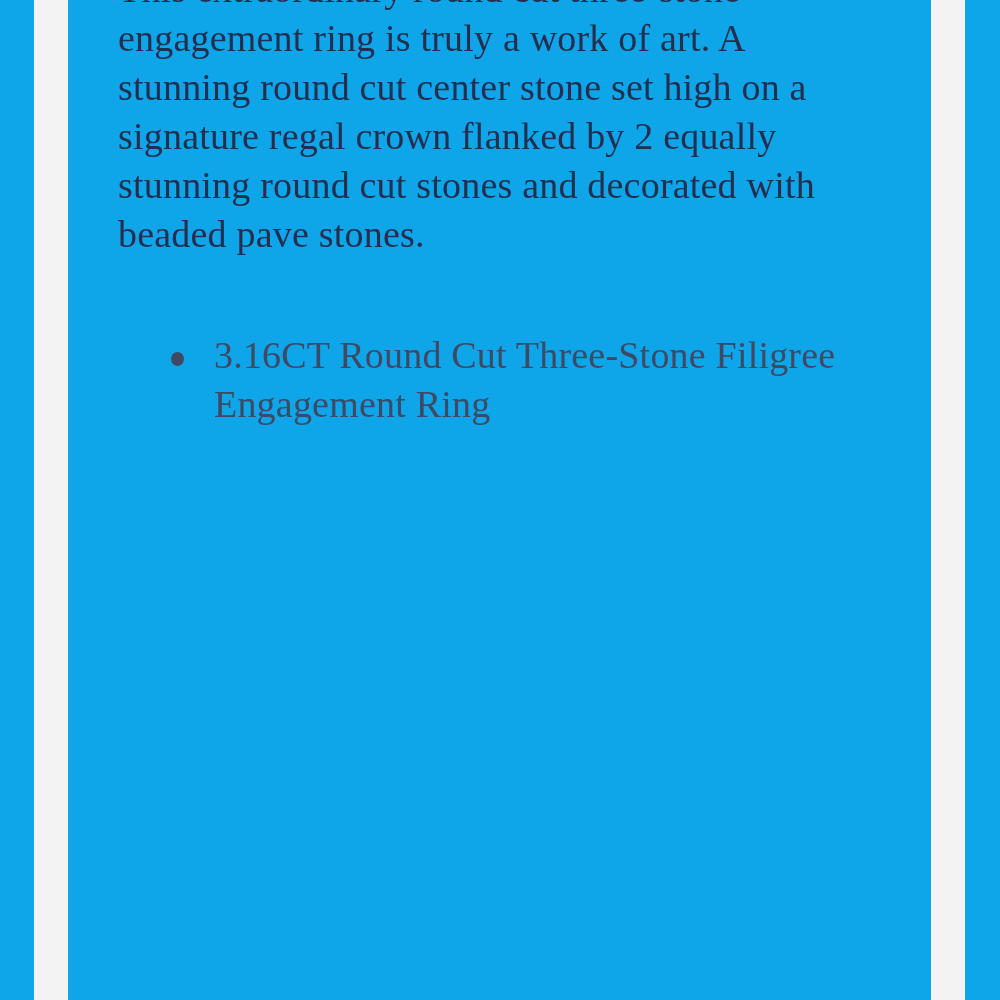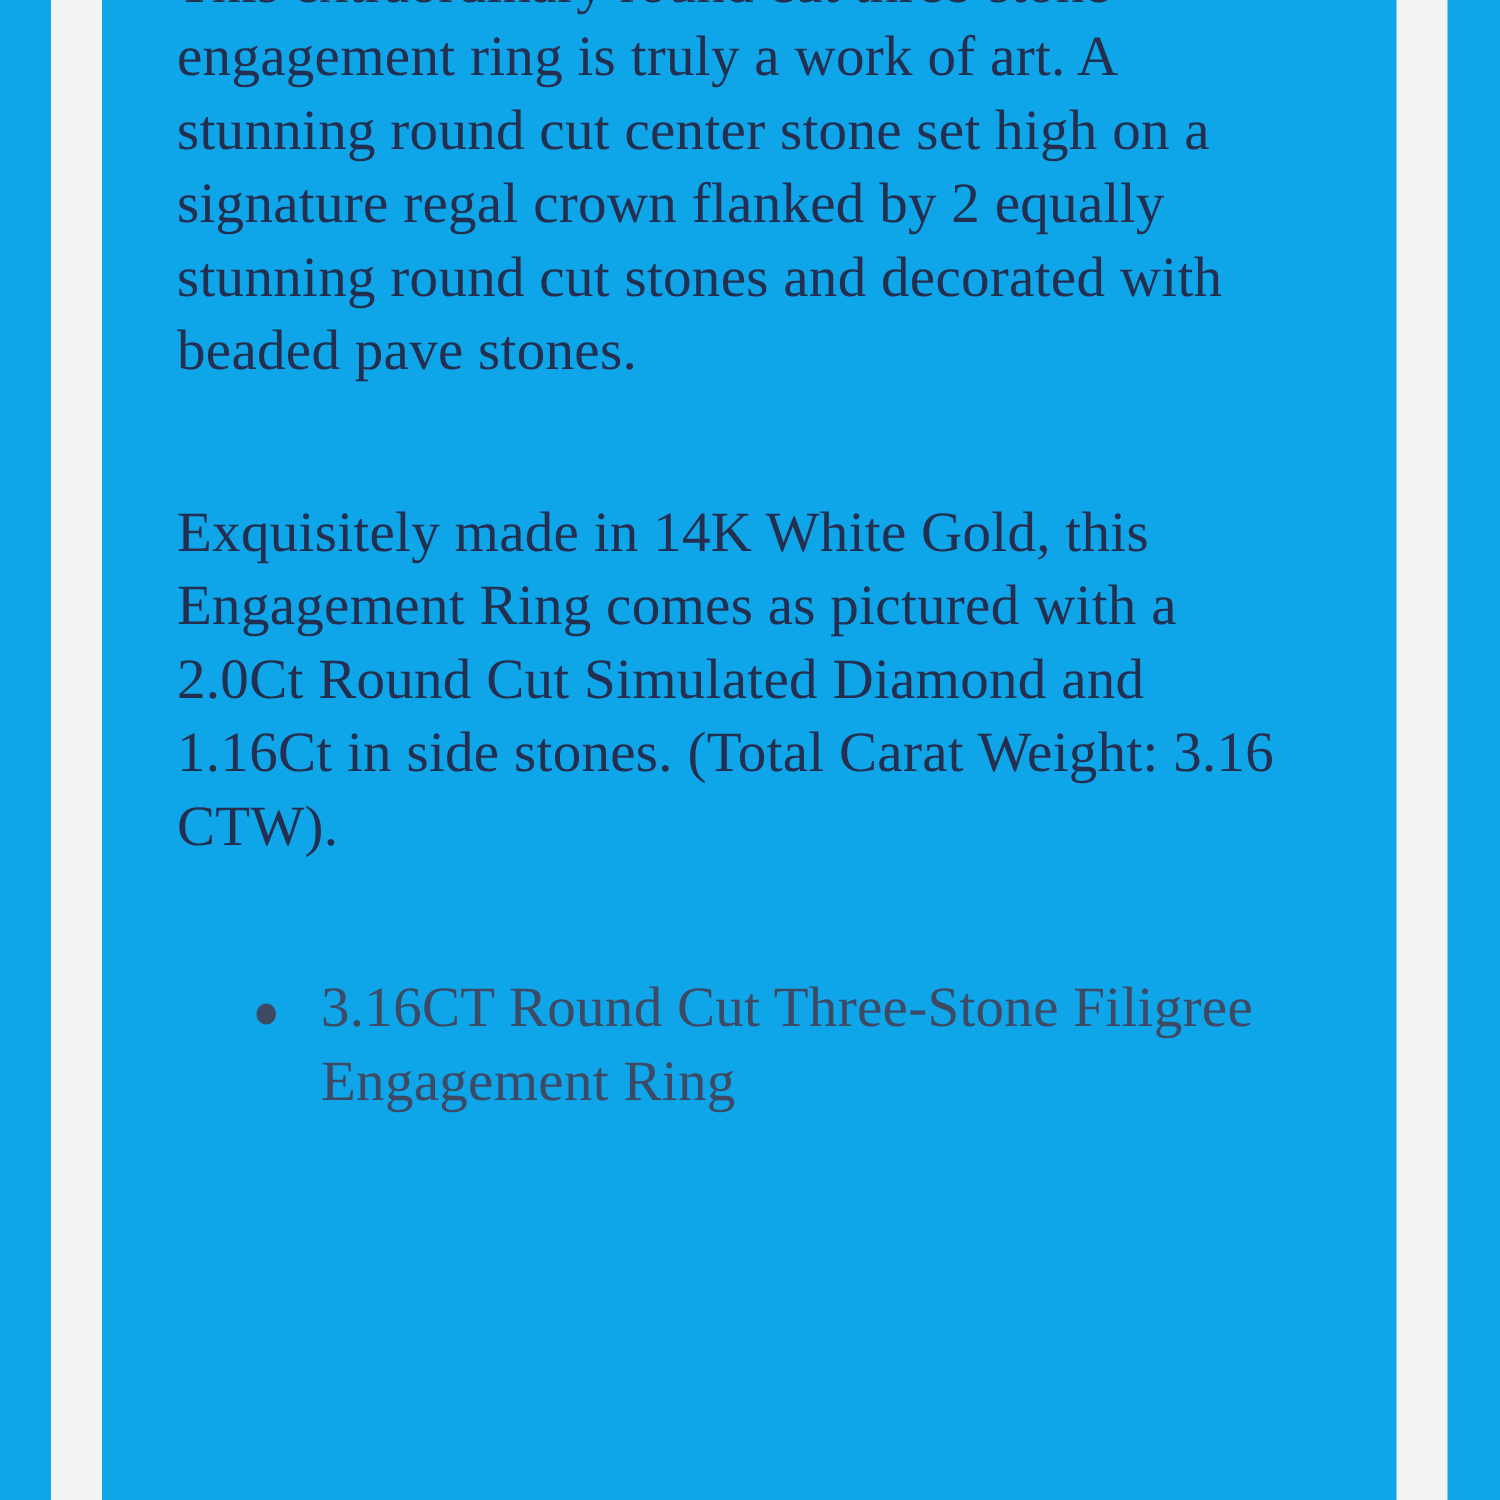--- a/index.html
+++ b/index.html
@@ -75,25 +75,20 @@
 
   <main class="content">
     <p class="desc">This extraordinary round cut three-stone
 engagement ring is truly a work of art. A
 stunning round cut center stone set high on a
 signature regal crown flanked by 2 equally
 stunning round cut stones and decorated with
 beaded pave stones.</p>
 
 
-    <p class="desc">Exquisitely made in 14K White Gold, this
-Engagement Ring comes as pictured with a
-2.0Ct Round Cut Simulated Diamond and
-1.16Ct in side stones. (Total Carat Weight: 3.16
-CTW).</p>
 
     <ul class="features">
       <li class="feature">
         <span class="dot"></span>
         <span class="feature-text">3.16CT Round Cut Three-Stone Filigree
 Engagement Ring</span>
       </li>
     </ul>
   </main>
 </div>

